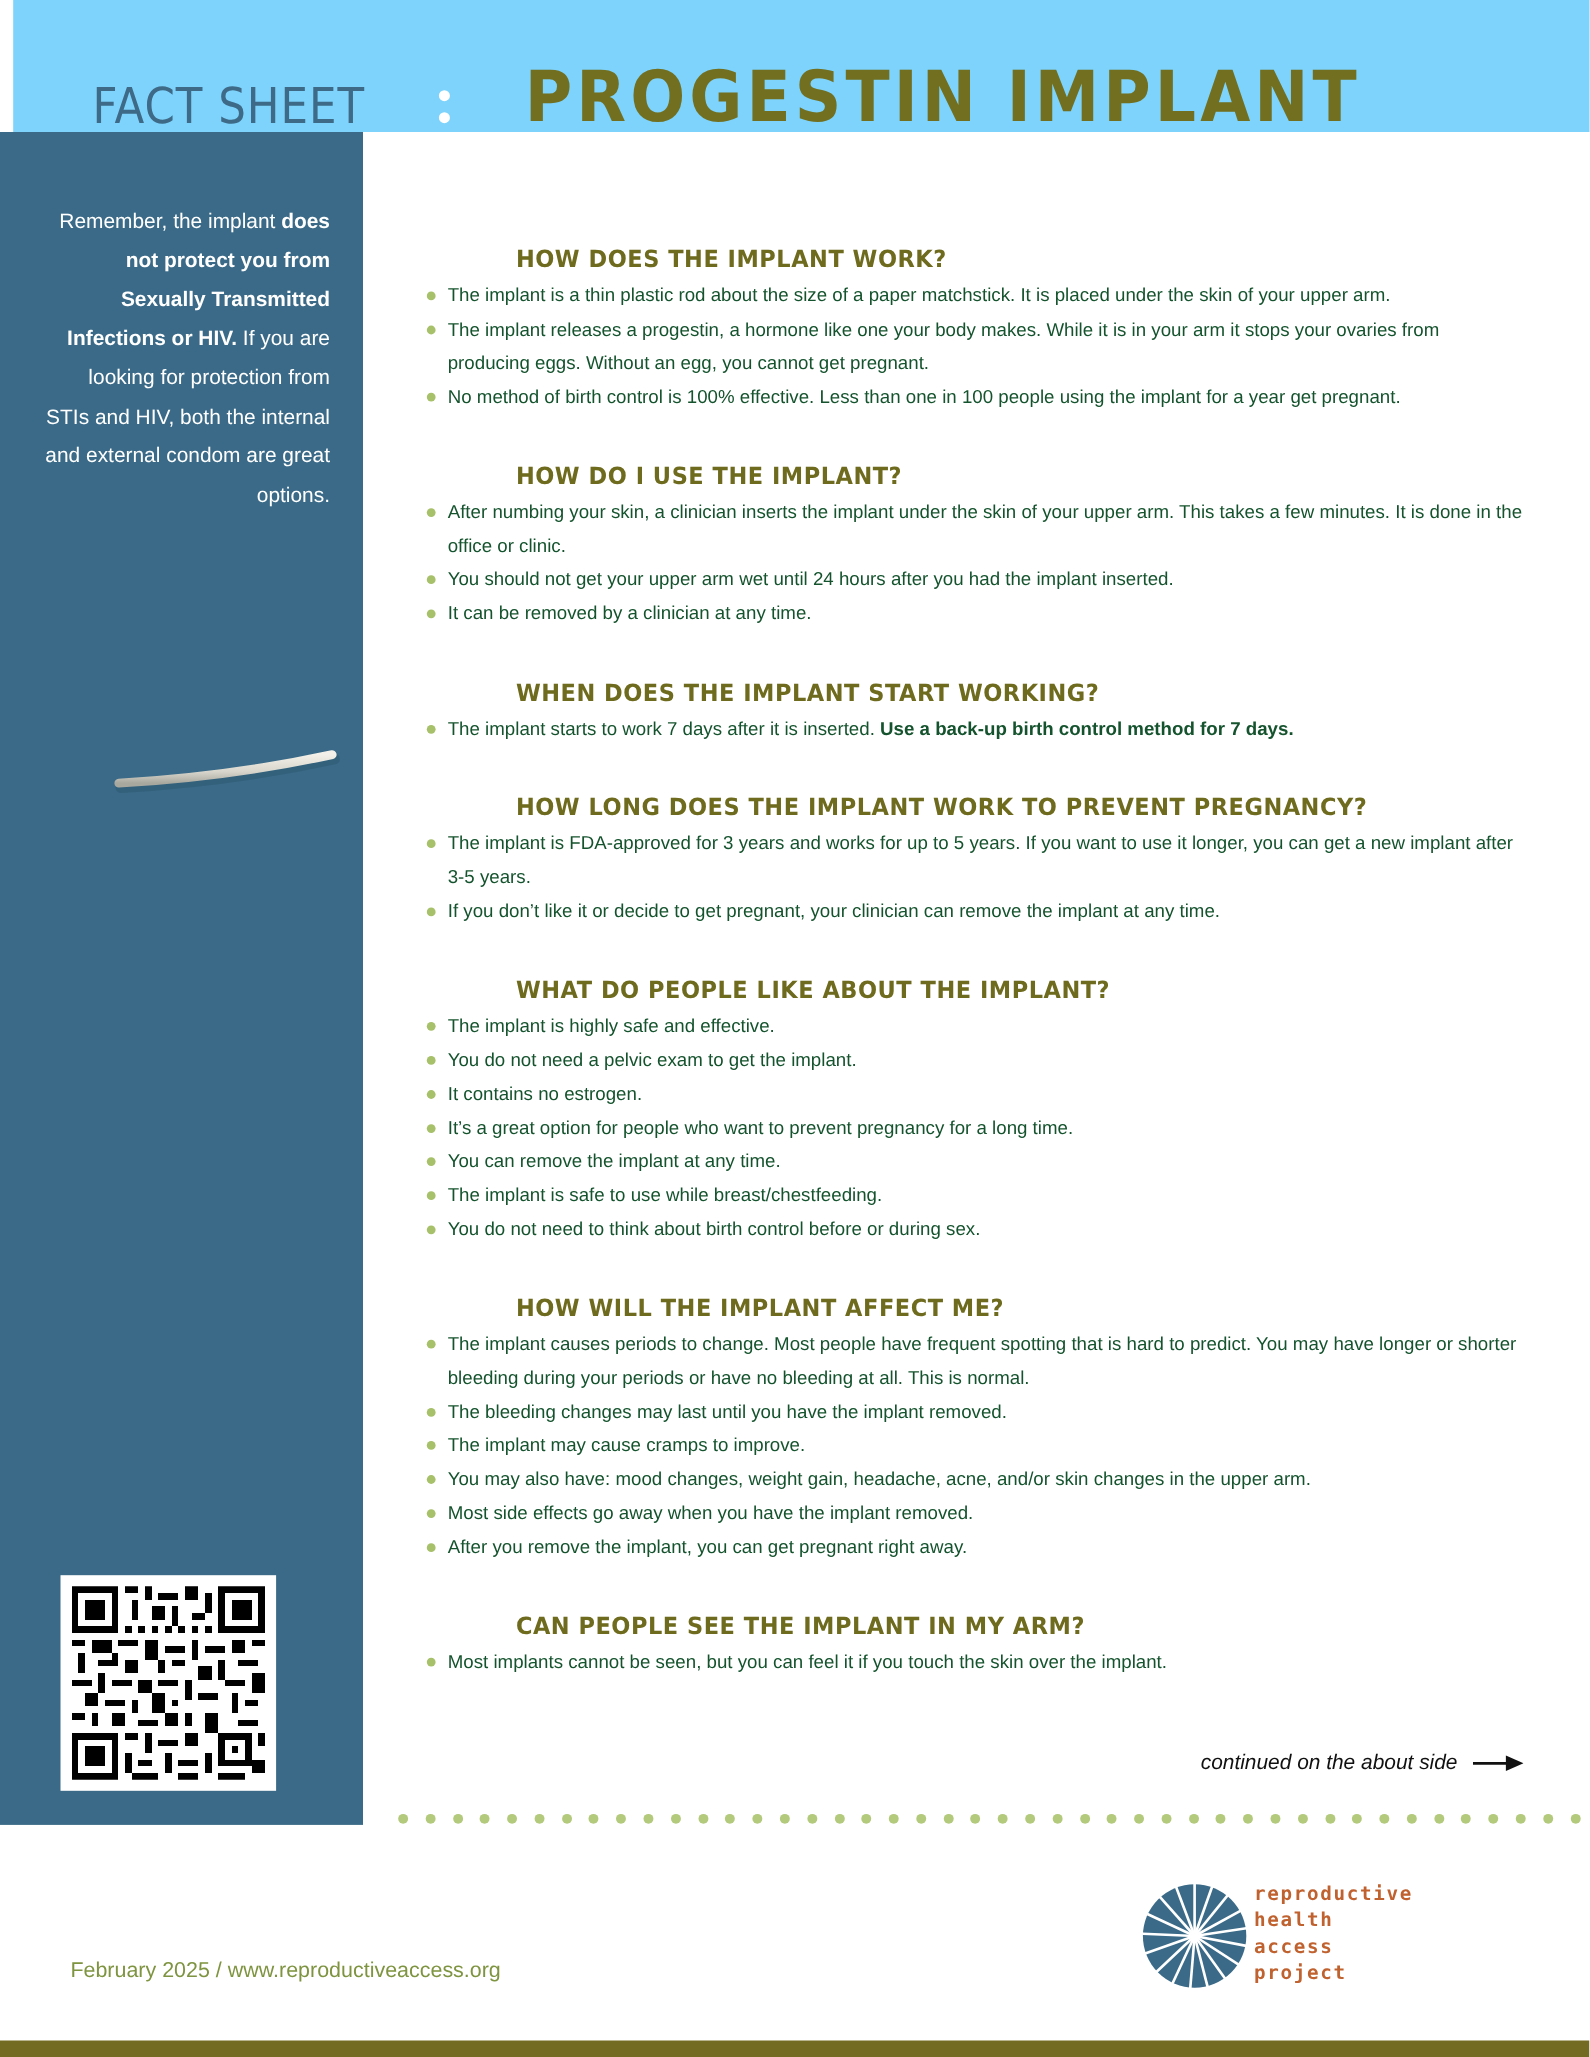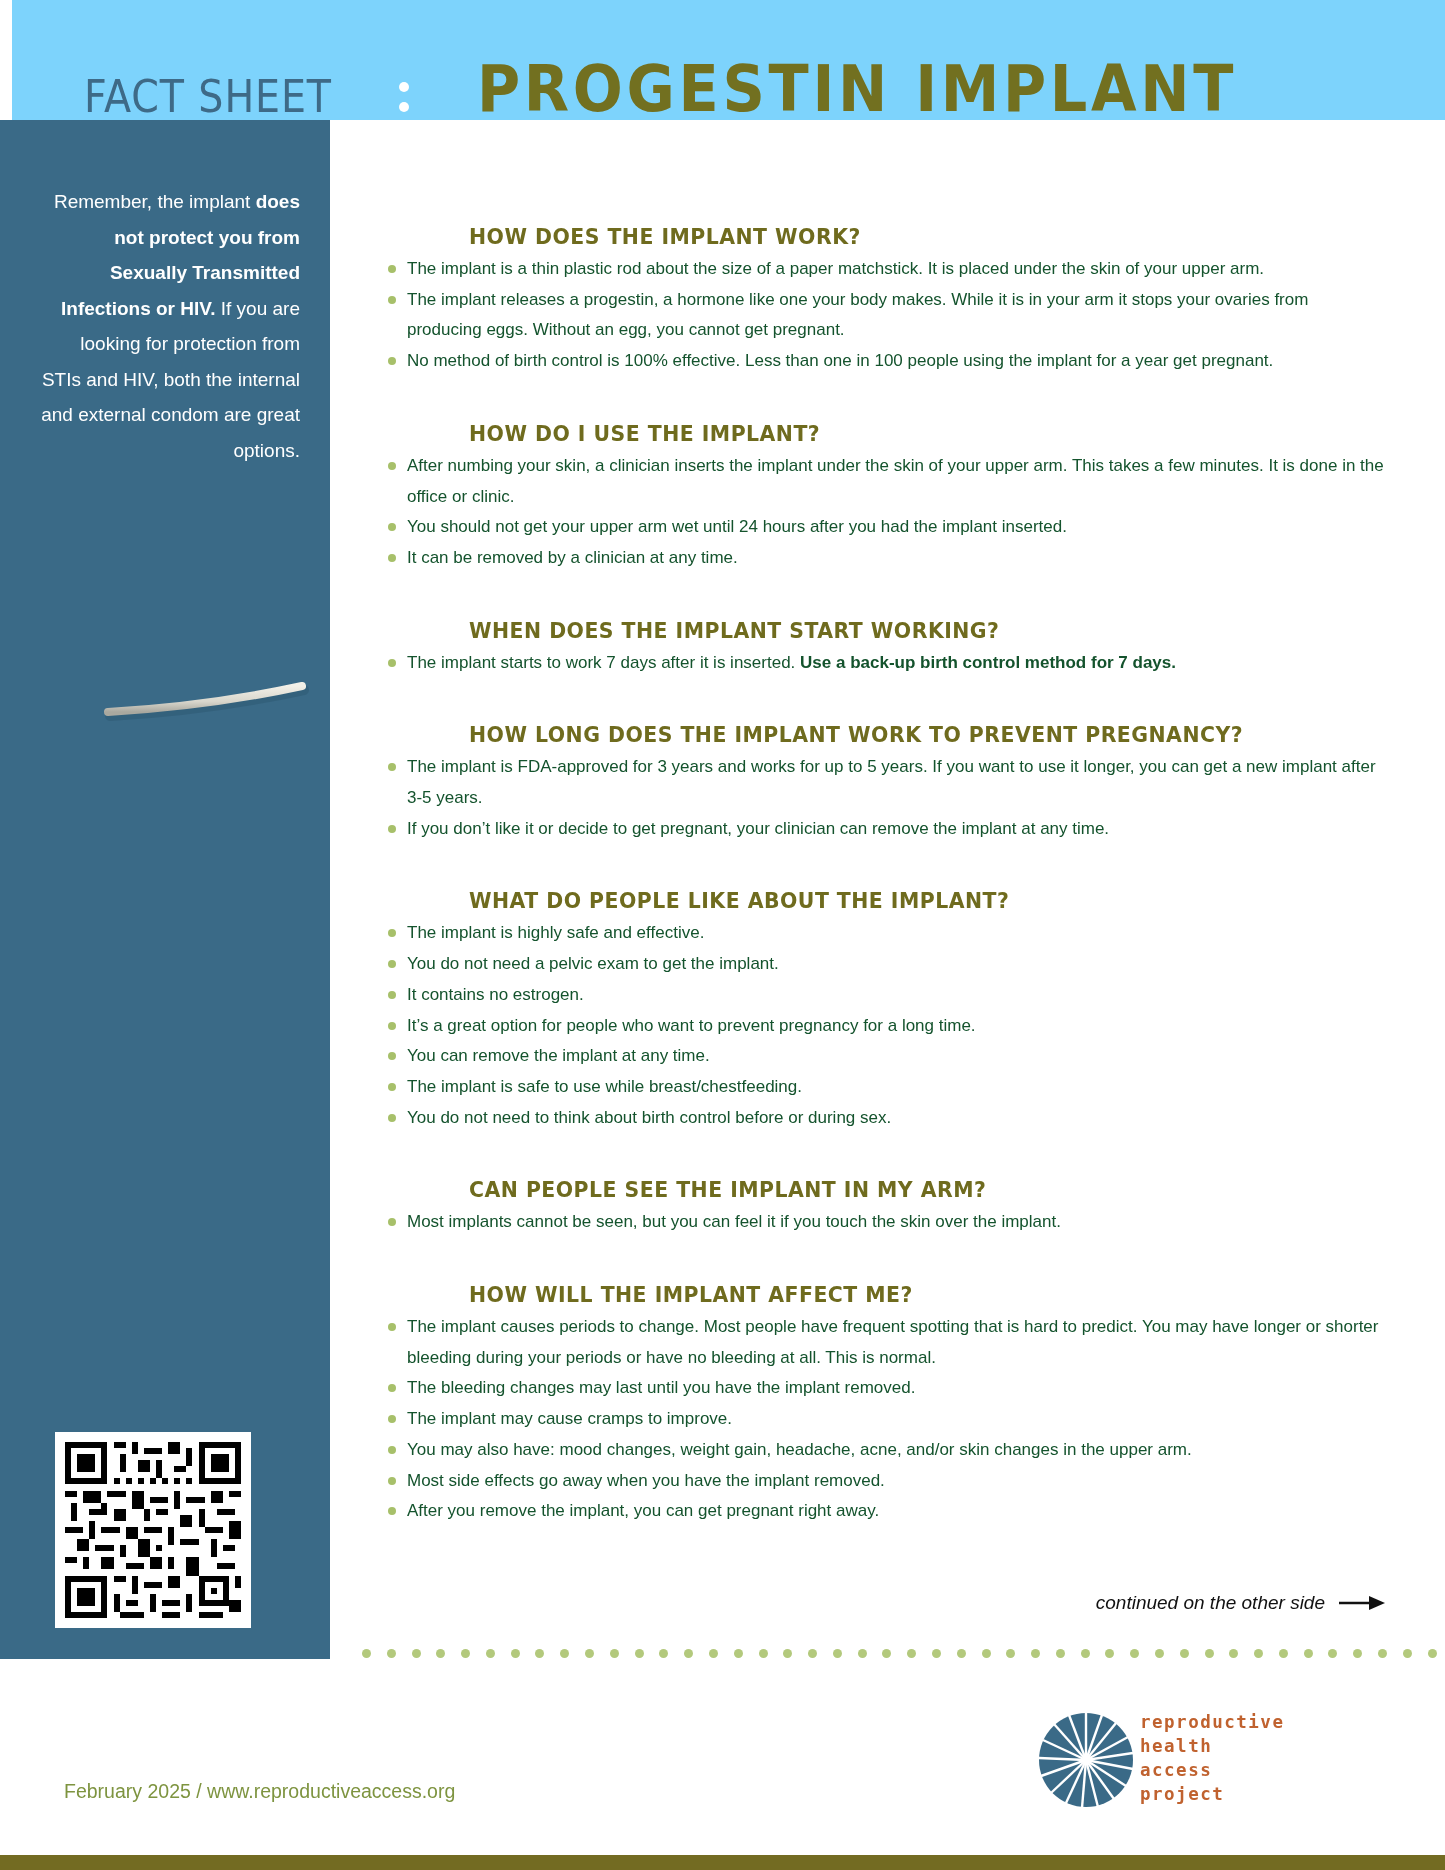--- a/index.html
+++ b/index.html
@@ -265,41 +265,41 @@
       <li class="bullet"><span class="bullet-dot"></span><span>You do not need a pelvic exam to get the implant.</span></li>
       <li class="bullet"><span class="bullet-dot"></span><span>It contains no estrogen.</span></li>
       <li class="bullet"><span class="bullet-dot"></span><span>It’s a great option for people who want to prevent pregnancy for a long time.</span></li>
       <li class="bullet"><span class="bullet-dot"></span><span>You can remove the implant at any time.</span></li>
       <li class="bullet"><span class="bullet-dot"></span><span>The implant is safe to use while breast/chestfeeding.</span></li>
       <li class="bullet"><span class="bullet-dot"></span><span>You do not need to think about birth control before or during sex.</span></li>
     </ul>
   </section>
 
   <section class="section">
-    <h2 class="section-heading">CAN PEOPLE SEE THE IMPLANT IN MY ARM?</h2>
-    <ul class="bullets">
-      <li class="bullet"><span class="bullet-dot"></span><span>Most implants cannot be seen, but you can feel it if you touch the skin over the implant.</span></li>
-    </ul>
-  </section>
-
-  <section class="section">
     <h2 class="section-heading">HOW WILL THE IMPLANT AFFECT ME?</h2>
     <ul class="bullets">
       <li class="bullet"><span class="bullet-dot"></span><span>The implant causes periods to change. Most people have frequent spotting that is hard to predict. You may have longer or shorter bleeding during your periods or have no bleeding at all. This is normal.</span></li>
       <li class="bullet"><span class="bullet-dot"></span><span>The bleeding changes may last until you have the implant removed.</span></li>
       <li class="bullet"><span class="bullet-dot"></span><span>The implant may cause cramps to improve.</span></li>
       <li class="bullet"><span class="bullet-dot"></span><span>You may also have: mood changes, weight gain, headache, acne, and/or skin changes in the upper arm.</span></li>
       <li class="bullet"><span class="bullet-dot"></span><span>Most side effects go away when you have the implant removed.</span></li>
       <li class="bullet"><span class="bullet-dot"></span><span>After you remove the implant, you can get pregnant right away.</span></li>
     </ul>
   </section>
+
+  <section class="section">
+    <h2 class="section-heading">CAN PEOPLE SEE THE IMPLANT IN MY ARM?</h2>
+    <ul class="bullets">
+      <li class="bullet"><span class="bullet-dot"></span><span>Most implants cannot be seen, but you can feel it if you touch the skin over the implant.</span></li>
+    </ul>
+  </section>
 </main>
 
 <div class="continued">
-  <span class="continued-text">continued on the other side</span>
+  <span class="continued-text">continued on the about side</span>
   <svg class="continued-arrow" viewBox="0 0 46 16">
     <line x1="0" y1="8" x2="34" y2="8" stroke="#111" stroke-width="2.5"></line>
     <polygon points="30,1 46,8 30,15" fill="#111"></polygon>
   </svg>
 </div>
 
 <div class="dots-row">
   <i></i>
     <i></i>
     <i></i>

